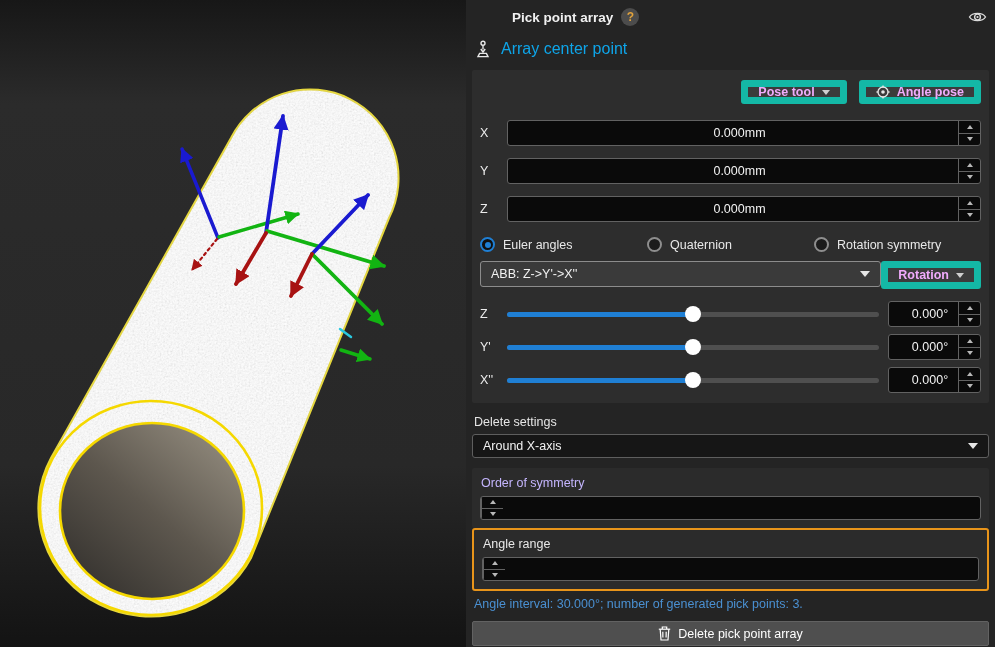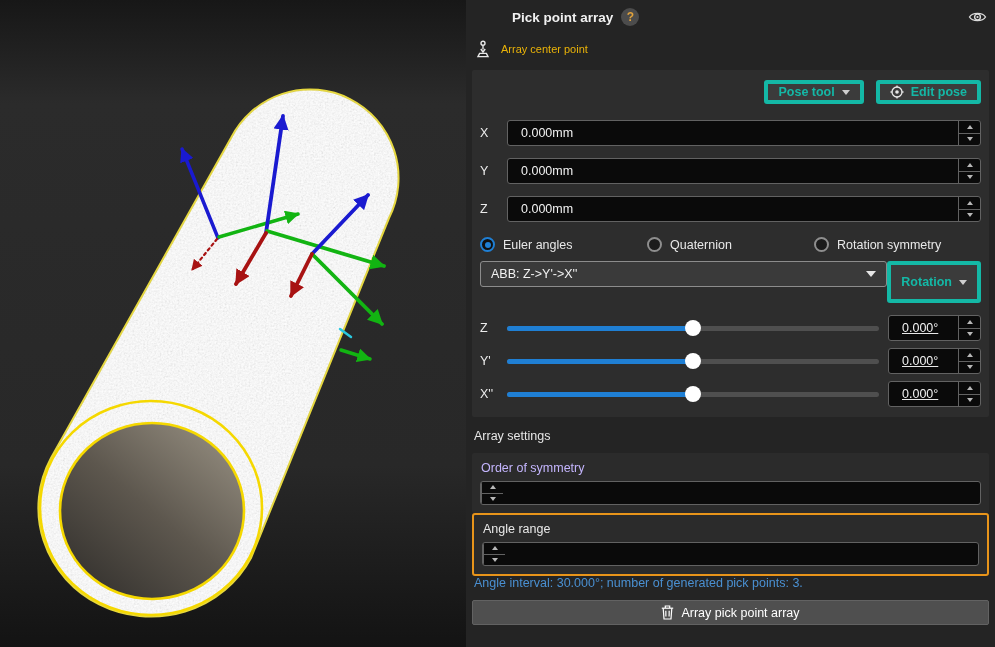--- a/index.html
+++ b/index.html
@@ -23,35 +23,35 @@
   .mk-red   { fill:var(--axis-red); }
   
   #panel { width:529px; height:647px; padding:0 6px; background:#242424; }
   .panel-header { height:32px; display:flex; align-items:center; padding:2px 2px 0 2px; }
   .panel-title { font-size:13.5px; font-weight:700; color:#f0f0f0;padding-left:38px; }
   .help-badge { width:18px; height:18px; margin-left:8px; border-radius:50%;
     background:#4c4c4c; color:#e2a33c; font-weight:700; font-size:12px;
     display:flex; align-items:center; justify-content:center; }
   .eye { margin-left:auto; display:flex; }
   .section-row { height:26px; display:flex; align-items:center; gap:9px; padding:0 2px; margin-top:4px; }
-  .section-label { font-size:11px; color:#eab308; }
+  .section-label { font-size:16px; color:#0ea5e9; }
   .groupbox { background:#2d2d2d; border-radius:2px; margin-top:8px; padding:10px 8px; }
   .toolbar-row { display:flex; justify-content:flex-end; gap:12px; }
   .btn { display:flex; align-items:center; gap:7px; height:24px; padding:0 10px;
-    background:#3b3b3b; border:4px solid #14b8a6; border-radius:3px;
-    color:#14b8a6; font-size:12.5px; font-weight:700; cursor:default; }
+    background:#3b3b3b; border:7px solid #14b8a6; border-radius:3px;
+    color:#f0abfc; font-size:12.5px; font-weight:700; cursor:default; }
   .caret-sm { width:0; height:0; border-left:4px solid transparent; border-right:4px solid transparent;
     border-top:5px solid #cfcfcf; }
   .field-row { display:flex; align-items:center; margin-top:12px; }
   .field-row.first { margin-top:16px; }
   .field-label { width:27px; color:#ececec; }
   .spin-control { flex:1; display:flex; height:26px; background:#0a0a0a;
     border:1px solid #626262; border-radius:3px; overflow:hidden; }
   .spin-control input { flex:1; min-width:0; background:transparent; border:none; outline:none;
-    color:#f2f2f2; font:inherit; padding:0 0 0 13px; }
+    color:#f2f2f2; font:inherit; padding:0 0 0 13px;text-align:center; }
   .spin-buttons { width:22px; border-left:1px solid #626262; display:flex; flex-direction:column; }
   .spin-btn { flex:1; display:flex; align-items:center; justify-content:center; }
   .spin-btn.up { border-bottom:1px solid #626262; }
   .tri-up { width:0; height:0; border-left:3.5px solid transparent; border-right:3.5px solid transparent;
     border-bottom:4.5px solid #b8b8b8; }
   .tri-dn { width:0; height:0; border-left:3.5px solid transparent; border-right:3.5px solid transparent;
     border-top:4.5px solid #b8b8b8; }
   .radio-row { display:flex; margin-top:15px; align-items:flex-start; }
   .radio-item { display:flex; align-items:center; gap:8px; width:33.4%; }
   .radio { width:15px; height:15px; border-radius:50%; flex:0 0 15px; }
@@ -63,32 +63,32 @@
     display:flex; align-items:center; padding:0 10px; color:#f2f2f2; }
   .combo .caret-w { margin-left:auto; width:0; height:0; border-left:5px solid transparent;
     border-right:5px solid transparent; border-top:6px solid #e6e6e6; }
   .slider-row { display:flex; align-items:center; height:26px; margin-top:7px; }
   .slider-row.first { margin-top:12px; }
   .slider { flex:1; position:relative; height:26px; margin-right:9px; }
   .slider-track { position:absolute; left:0; right:0; top:10.5px; height:5px; background:#4f4f4f; border-radius:2.5px; }
   .slider-fill { position:absolute; left:0; width:50%; top:10.5px; height:5px; background:var(--accent); border-radius:2.5px; }
   .slider-handle { position:absolute; left:calc(50% - 8px); top:5px; width:16px; height:16px;
     border-radius:50%; background:#ffffff; }
-  .slider-spin { width:93px; flex:0 0 93px;text-decoration:underline; }
+  .slider-spin { width:93px; flex:0 0 93px; }
   .plain-label { margin:12px 2px 5px 2px; color:#e6e6e6; }
   .dark-combo { height:24px; background:#161616; border:1px solid #5e5e5e; border-radius:3px;
     display:flex; align-items:center; padding:0 10px; color:#f2f2f2; }
   .dark-combo .caret-w { margin-left:auto; width:0; height:0; border-left:5px solid transparent;
     border-right:5px solid transparent; border-top:6px solid #e6e6e6; }
   .groupbox2 { background:#2b2b2b; border-radius:2px; margin-top:10px; padding:6px 8px 8px 8px; }
   .groupbox2 .g-label { margin:2px 0 6px 1px; color:#c4b5fd; }
   .groupbox2 .spin-control { height:24px; }
   .groupbox3 { background:#2b2b2b; border:2px solid var(--highlight); border-radius:3px;
     margin-top:0; padding:5px 8px 8px 8px; }
-  .info-text { margin:0 2px 0 2px; color:var(--info-blue); }
+  .info-text { margin:6px 2px 0 2px; color:var(--info-blue); }
   .delete-btn { margin-top:10px; width:100%; height:25px; background:#4f4f4f;
     border:1px solid #626262; border-radius:2px; display:flex; align-items:center;
     justify-content:center; gap:7px; color:#ffffff; font-size:12.5px; cursor:default; }
 </style>
 </head>
 <body>
 
 <div id="viewport">
   <svg width="466" height="647" viewBox="0 0 466 647">
     <defs>
@@ -195,21 +195,21 @@
       </div>
       <div class="btn">
         <svg width="14" height="14" viewBox="0 0 14 14">
           <circle cx="7" cy="7" r="5" fill="none" stroke="#e8e8e8" stroke-width="1.3"></circle>
           <circle cx="7" cy="7" r="1.8" fill="#e8e8e8"></circle>
           <line x1="7" y1="0.4" x2="7" y2="2.4" stroke="#e8e8e8" stroke-width="1.3"></line>
           <line x1="7" y1="11.6" x2="7" y2="13.6" stroke="#e8e8e8" stroke-width="1.3"></line>
           <line x1="0.4" y1="7" x2="2.4" y2="7" stroke="#e8e8e8" stroke-width="1.3"></line>
           <line x1="11.6" y1="7" x2="13.6" y2="7" stroke="#e8e8e8" stroke-width="1.3"></line>
         </svg>
-        <span>Edit pose</span>
+        <span>Angle pose</span>
       </div>
     </div>
 
     <div class="field-row first">
       <span class="field-label">X</span>
       <div class="spin-control">
         <input value="0.000mm" style="">
         <div class="spin-buttons">
           <div class="spin-btn up">
               <span class="tri-up"></span>
@@ -262,21 +262,21 @@
         <span class="radio off"></span>
         <span>Rotation symmetry</span>
       </div>
     </div>
 
     <div class="combo-row">
       <div class="combo">
         <span>ABB: Z-&gt;Y'-&gt;X''</span>
         <span class="caret-w"></span>
       </div>
-      <div class="btn" style="height:42px;">
+      <div class="btn" style="height:28px;">
         <span>Rotation</span>
         <span class="caret-sm"></span>
       </div>
     </div>
 
     <div class="slider-row first">
       <span class="field-label">Z</span>
       <div class="slider">
         <div class="slider-track"></div>
         <div class="slider-fill"></div>
@@ -327,22 +327,26 @@
               <span class="tri-up"></span>
             </div>
           <div class="spin-btn">
               <span class="tri-dn"></span>
             </div>
         </div>
       </div>
     </div>
   </div>
 
-  <div class="plain-label">Array settings</div>
-
+  <div class="plain-label">Delete settings</div>
+
+  <div class="dark-combo">
+    <span>Around X-axis</span>
+    <span class="caret-w"></span>
+  </div>
 
   <div class="groupbox2">
     <div class="g-label">Order of symmetry</div>
     <div class="spin-control">
       <div class="spin-buttons">
         <div class="spin-btn up">
             <span class="tri-up"></span>
           </div>
         <div class="spin-btn">
             <span class="tri-dn"></span>
@@ -370,16 +374,16 @@
   <div class="delete-btn">
     <svg width="13" height="15" viewBox="0 0 13 15">
       <g stroke="#ffffff" stroke-width="1.2" fill="none">
         <line x1="0.8" y1="3.2" x2="12.2" y2="3.2"></line>
         <path d="M4.3 3 V1 h4.4 v2"></path>
         <path d="M2.2 3.4 L3 14 h7 l0.8-10.6"></path>
         <line x1="4.8" y1="5.8" x2="4.9" y2="11.6"></line>
         <line x1="8.2" y1="5.8" x2="8.1" y2="11.6"></line>
       </g>
     </svg>
-    <span>Array pick point array</span>
+    <span>Delete pick point array</span>
   </div>
 
 </div>
 
 </body></html>

